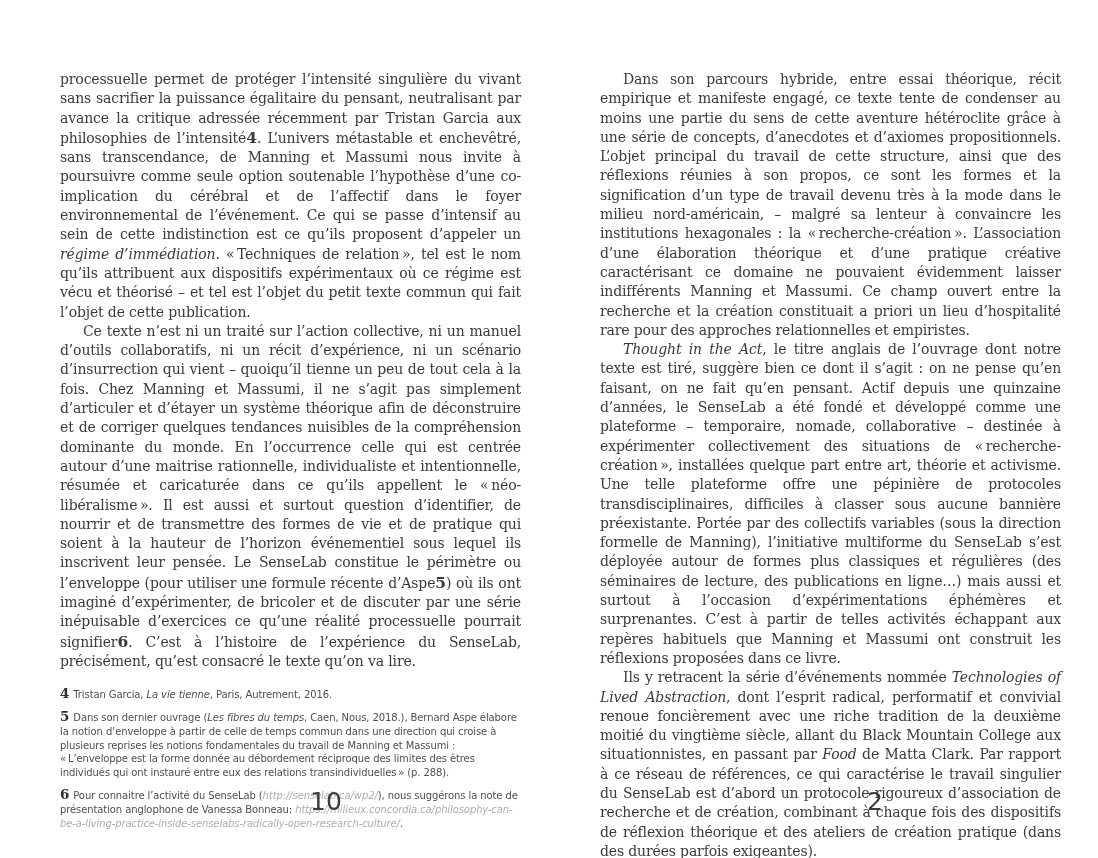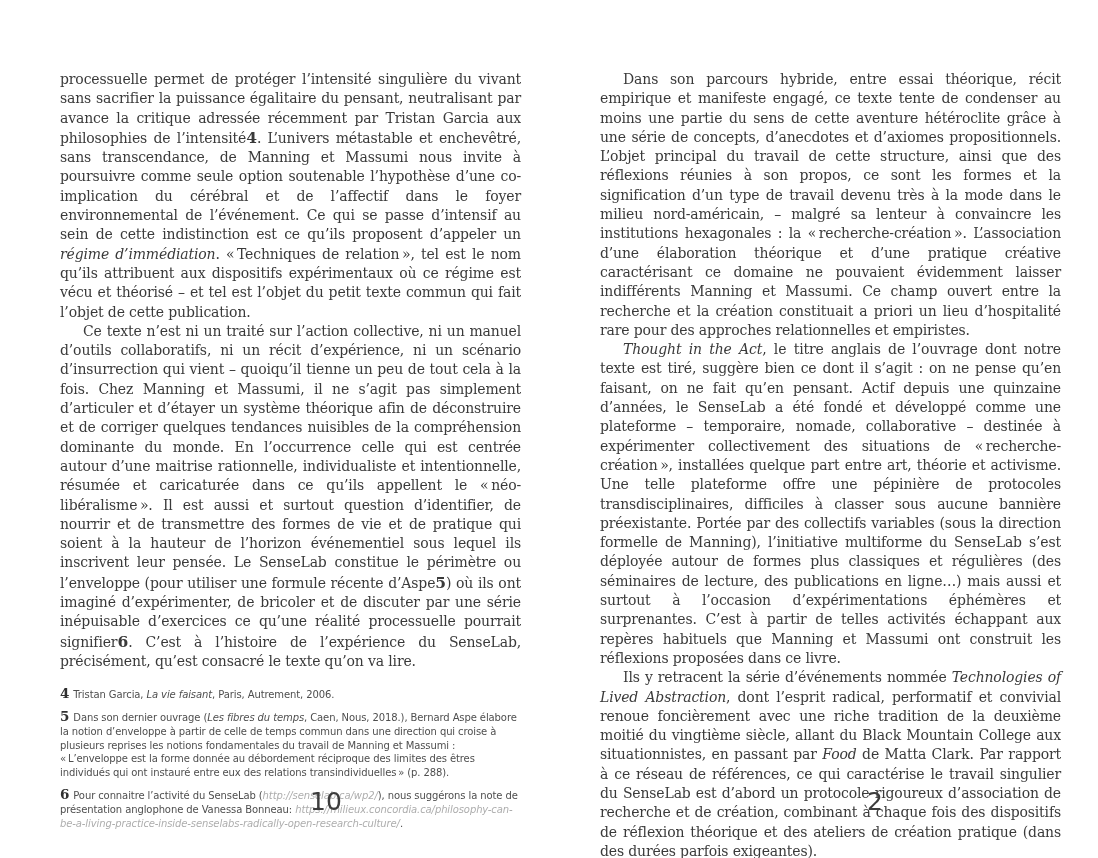--- a/index.html
+++ b/index.html
@@ -73,21 +73,21 @@
 
 <div class="spread">
 
   <section class="page page-left">
     <div class="text-block">
       <div>
           <p class="para"><span class="seg-n">processuelle permet de protéger l’intensité singulière du vivant sans sacrifier la puissance égalitaire du pensant, neutralisant par avance la critique adressée récemment par Tristan Garcia aux philosophies de l’intensité</span><span class="seg-b">4</span><span class="seg-n">. L’univers métastable et enchevêtré, sans transcendance, de Manning et Massumi nous invite à poursuivre comme seule option soutenable l’hypothèse d’une co-implication du cérébral et de l’affectif dans le foyer environnemental de l’événement. Ce qui se passe d’intensif au sein de cette indistinction est ce qu’ils proposent d’appeler un </span><span class="seg-i">régime d’immédiation</span><span class="seg-n">. « Techniques de relation », tel est le nom qu’ils attribuent aux dispositifs expérimentaux où ce régime est vécu et théorisé – et tel est l’objet du petit texte commun qui fait l’objet de cette publication.</span></p>
           <p class="para indent"><span class="seg-n">Ce texte n’est ni un traité sur l’action collective, ni un manuel d’outils collaboratifs, ni un récit d’expérience, ni un scénario d’insurrection qui vient – quoiqu’il tienne un peu de tout cela à la fois. Chez Manning et Massumi, il ne s’agit pas simplement d’articuler et d’étayer un système théorique afin de déconstruire et de corriger quelques tendances nuisibles de la compréhension dominante du monde. En l’occurrence celle qui est centrée autour d’une maitrise rationnelle, individualiste et intentionnelle, résumée et caricaturée dans ce qu’ils appellent le « néo-libéralisme ». Il est aussi et surtout question d’identifier, de nourrir et de transmettre des formes de vie et de pratique qui soient à la hauteur de l’horizon événementiel sous lequel ils inscrivent leur pensée. Le SenseLab constitue le périmètre ou l’enveloppe (pour utiliser une formule récente d’Aspe</span><span class="seg-b">5</span><span class="seg-n">) où ils ont imaginé d’expérimenter, de bricoler et de discuter par une série inépuisable d’exercices ce qu’une réalité processuelle pourrait signifier</span><span class="seg-b">6</span><span class="seg-n">. C’est à l’histoire de l’expérience du SenseLab, précisément, qu’est consacré le texte qu’on va lire.</span></p>
         </div>
       <div class="footnotes">
-          <p class="footnote"><span class="fn-num">4</span><span class="seg-n">Tristan Garcia, </span><span class="seg-i">La vie faisant</span><span class="seg-n">, Paris, Autrement, 2006.</span></p>
+          <p class="footnote"><span class="fn-num">4</span><span class="seg-n">Tristan Garcia, </span><span class="seg-i">La vie tienne</span><span class="seg-n">, Paris, Autrement, 2016.</span></p>
           <p class="footnote"><span class="fn-num">5</span><span class="seg-n">Dans son dernier ouvrage (</span><span class="seg-i">Les fibres du temps</span><span class="seg-n">, Caen, Nous, 2018.), Bernard Aspe élabore la notion d’enveloppe à partir de celle de temps commun dans une direction qui croise à plusieurs reprises les notions fondamentales du travail de Manning et Massumi : « L’enveloppe est la forme donnée au débordement réciproque des limites des êtres individués qui ont instauré entre eux des relations transindividuelles » (p. 288).</span></p>
           <p class="footnote"><span class="fn-num">6</span><span class="seg-n">Pour connaitre l’activité du SenseLab (</span><span class="seg-link">http://senselab.ca/wp2/</span><span class="seg-n">), nous suggérons la note de présentation anglophone de Vanessa Bonneau: </span><span class="seg-link">https://milieux.concordia.ca/philosophy-can-be-a-living-practice-inside-senselabs-radically-open-research-culture/</span><span class="seg-n">.</span></p>
         </div>
     </div>
     <div class="page-number">10</div>
   </section>
 
   <section class="page page-right">
     <div class="text-block">
       <div>

